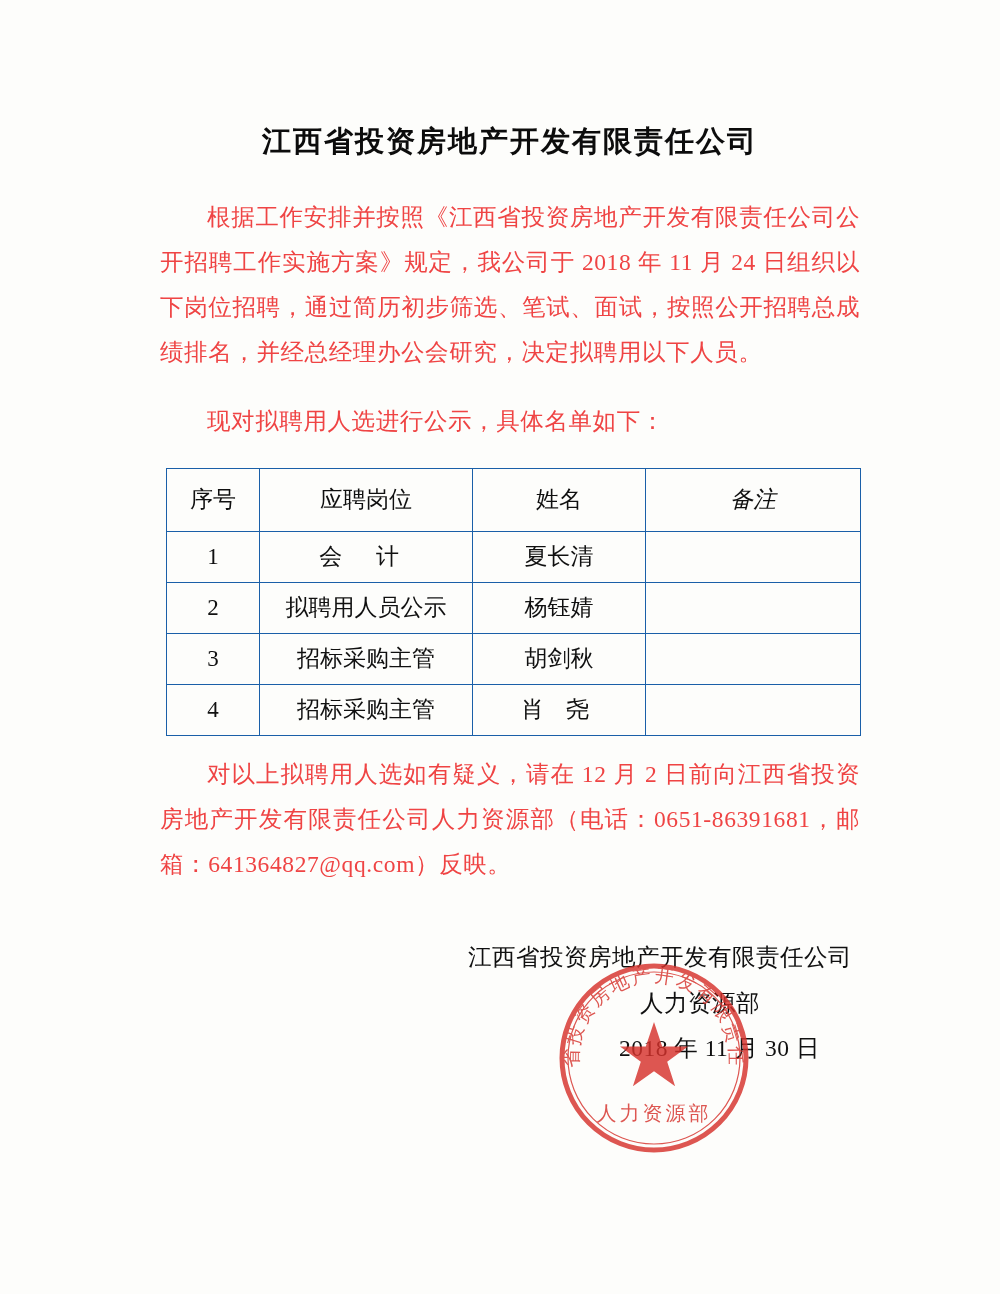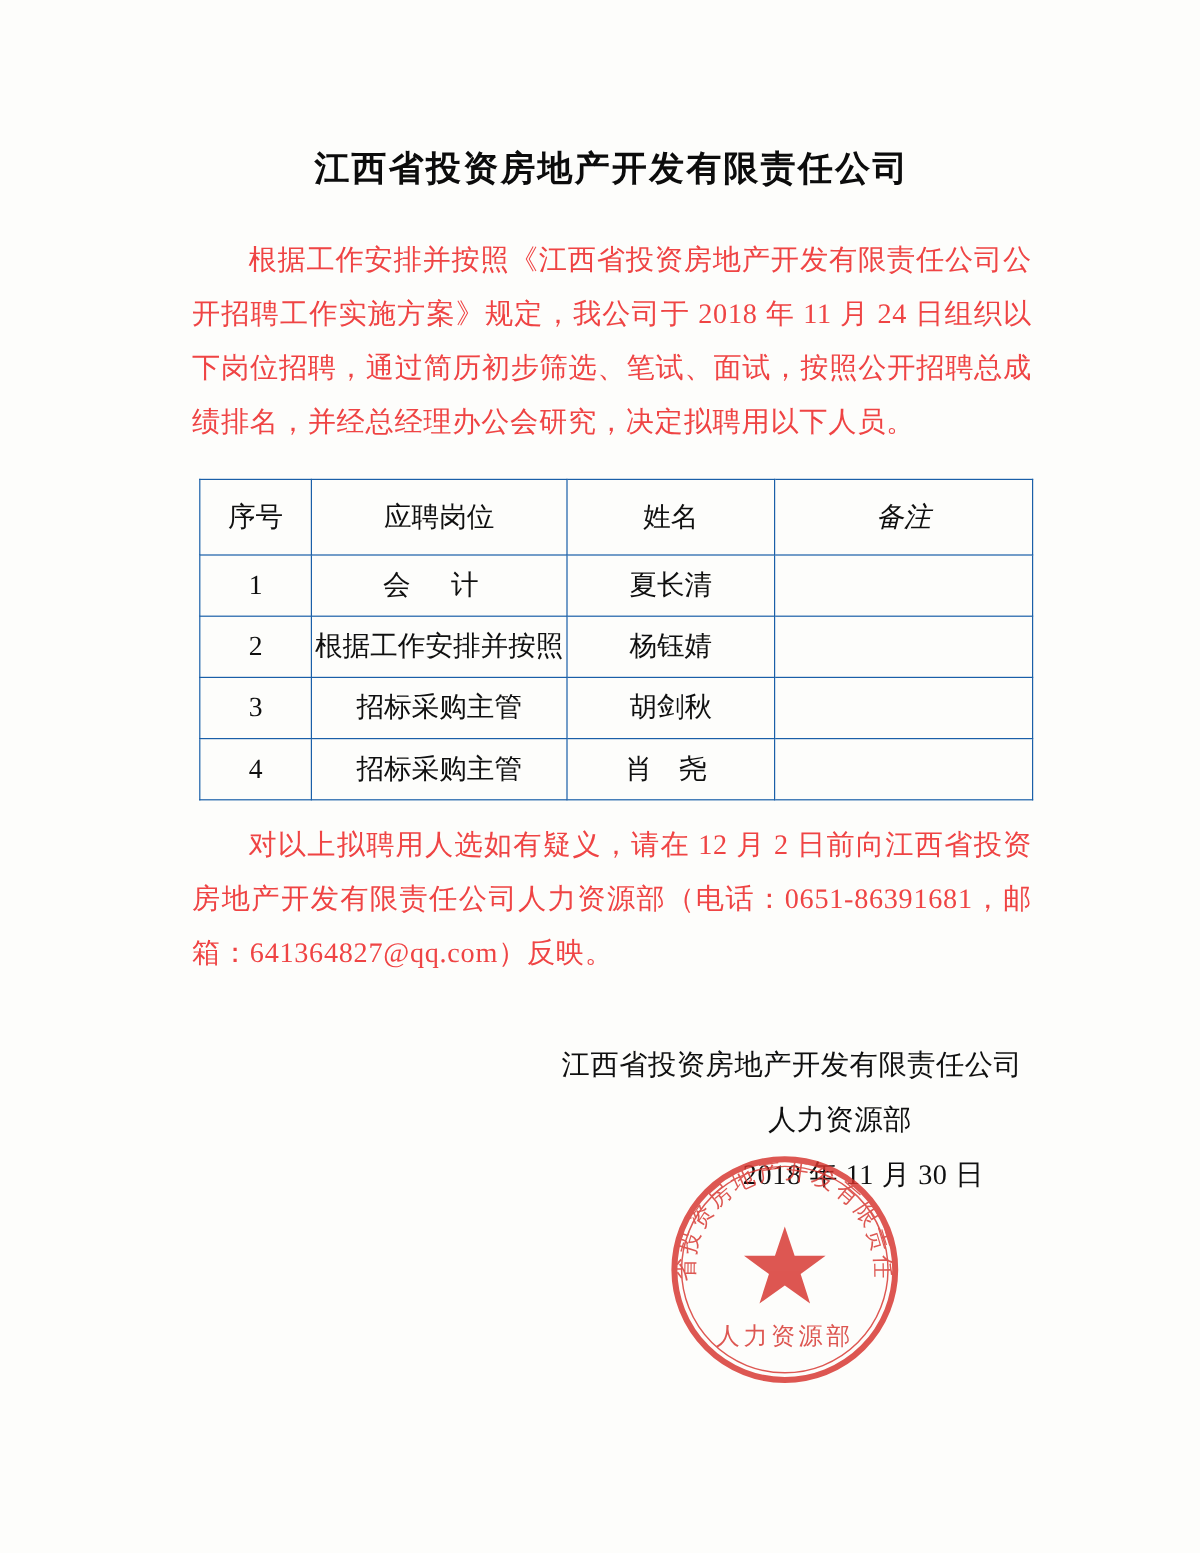--- a/index.html
+++ b/index.html
@@ -124,40 +124,41 @@
 <div class="page">
 
   <div class="doc-body">
 
     <div class="title-block">
       <div class="title-line">江西省投资房地产开发有限责任公司</div>
     </div>
 
     <p class="para first indent">根据工作安排并按照《江西省投资房地产开发有限责任公司公开招聘工作实施方案》规定，我公司于 2018 年 11 月 24 日组织以下岗位招聘，通过简历初步筛选、笔试、面试，按照公开招聘总成绩排名，并经总经理办公会研究，决定拟聘用以下人员。</p>
 
+    <p class="para indent">现对拟聘用人选进行公示，具体名单如下：</p>
 
     <table class="list">
       <thead>
         <tr>
           <th class="col-no">序号</th>
           <th class="col-post">应聘岗位</th>
           <th class="col-name">姓名</th>
           <th class="col-note">备注</th>
         </tr>
       </thead>
       <tbody>
         <tr>
           <td>1</td>
           <td class="spaced">会  计</td>
           <td>夏长清</td>
           <td></td>
         </tr>
         <tr>
           <td>2</td>
-          <td>根据工作安排并按照</td>
+          <td>拟聘用人员公示</td>
           <td>杨钰婧</td>
           <td></td>
         </tr>
         <tr>
           <td>3</td>
           <td>招标采购主管</td>
           <td>胡剑秋</td>
           <td></td>
         </tr>
         <tr>

